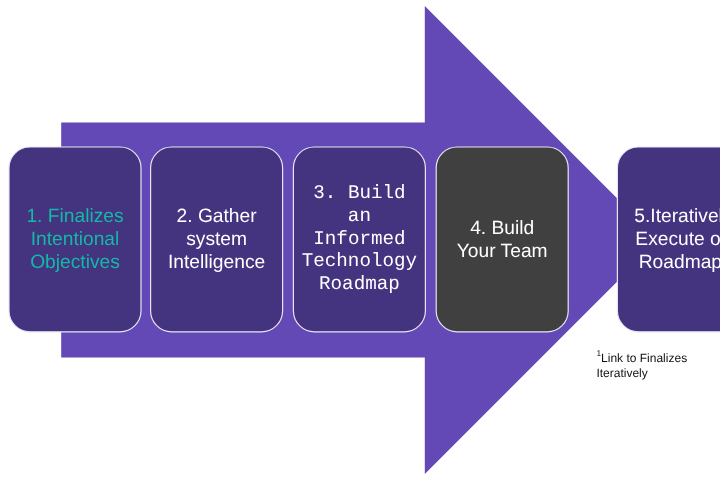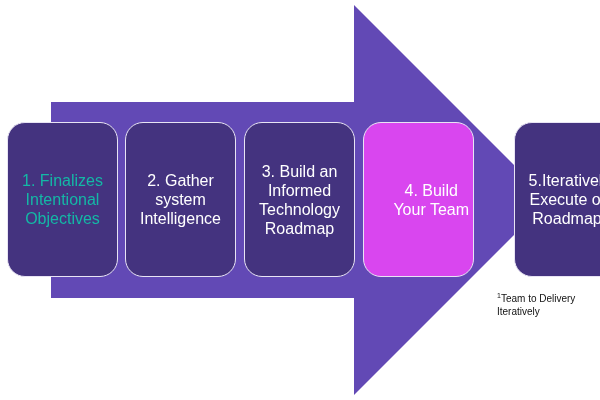--- a/index.html
+++ b/index.html
@@ -29,32 +29,32 @@
 <div class="step-box" style="left: 7px; background: rgb(68, 51, 127); border-color: rgb(232, 228, 244); color: #14b8a6;">
   <span class="txt">1. Finalizes
 Intentional
 Objectives</span>
 </div>
 <div class="step-box" style="left: 125px; background: rgb(68, 51, 127); border-color: rgb(232, 228, 244); color: rgb(255, 255, 255);">
   <span class="txt">2. Gather
 system
 Intelligence</span>
 </div>
-<div class="step-box" style="left: 244px; background: rgb(68, 51, 127); border-color: rgb(232, 228, 244); color: rgb(255, 255, 255);">
+<div class="step-box" style="left: 244px; background: rgb(68, 51, 127); border-color: rgb(232, 228, 244); color: rgb(255, 255, 255); font-family: Liberation Mono, monospace;">
   <span class="txt">3. Build an
 Informed
 Technology
 Roadmap</span>
 </div>
-<div class="step-box" style="left: 363px; background: #d946ef; border-color: rgb(232, 228, 244); color: rgb(255, 255, 255); justify-content: flex-end;">
+<div class="step-box" style="left: 363px; background: #404040; border-color: rgb(232, 228, 244); color: rgb(255, 255, 255);">
   <span class="txt">4. Build
 Your Team</span>
 </div>
 <div class="step-box" style="left: 482px; background: rgb(68, 51, 127); border-color: rgb(232, 228, 244); color: rgb(255, 255, 255); margin-left: 32px;">
   <span class="txt"><span>5.Iteratively
 Execute on
 Roadmap</span><sup>1</sup></span>
 </div>
 
 <div id="footnote" style="color: rgb(17, 17, 17);">
-  <sup>1</sup><span>Team to Delivery</span><br>
+  <sup>1</sup><span>Link to Finalizes</span><br>
   <span>Iteratively</span>
 </div>
 
 </body></html>

